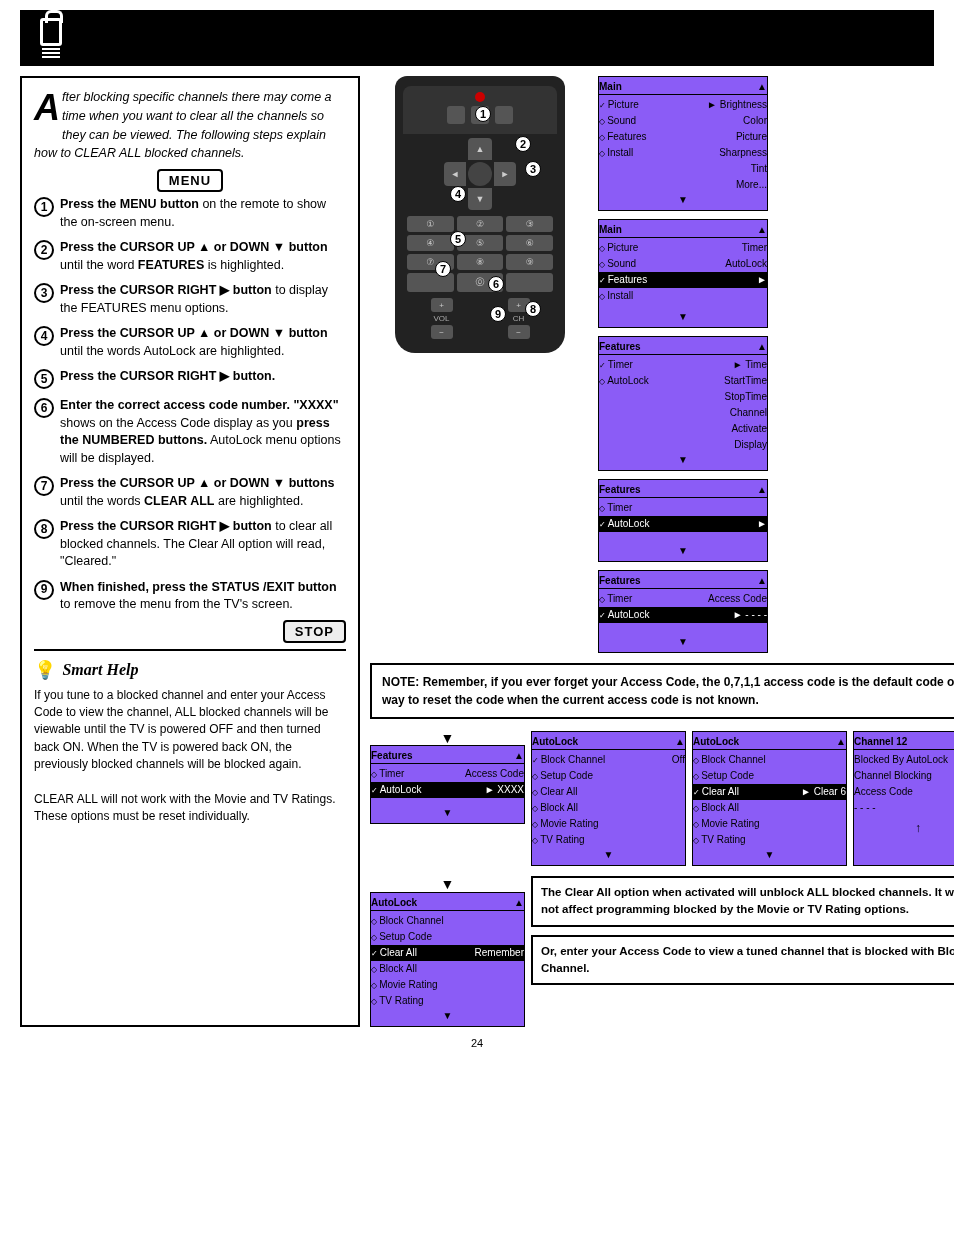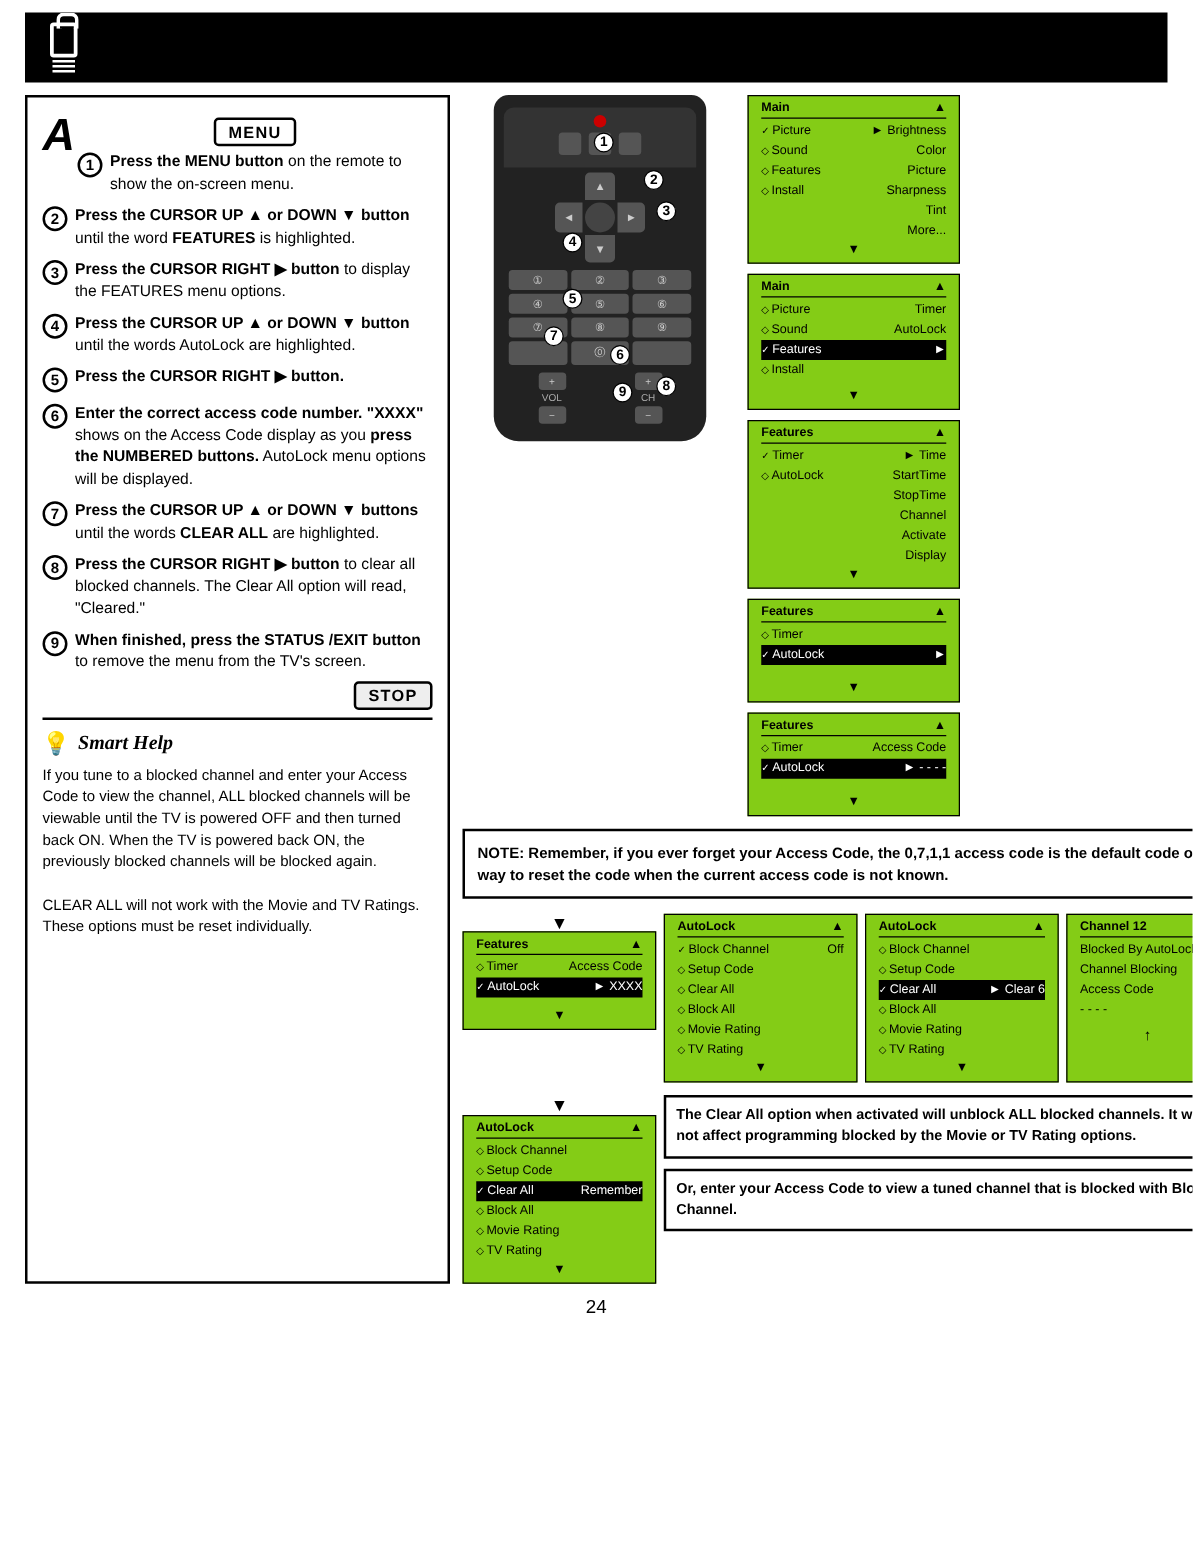--- a/index.html
+++ b/index.html
@@ -323,22 +323,22 @@
       display: flex;
       flex-direction: column;
       gap: 4px;
       flex: 1;
     }
 
     .menu-panel {
       border: 1.5px solid #000;
       font-size: 10px;
       line-height: 1.4;
-      padding: 3px 10px;
-      background: #84cc16;
+      padding: 3px 0;
+      background: #8b5cf6;
     }
     .menu-panel .panel-title {
       border-bottom: 1px solid #000;
       font-weight: bold;
       margin-bottom: 2px;
       display: flex;
       justify-content: space-between;
     }
     .menu-panel .panel-row {
       display: flex;
@@ -380,21 +380,21 @@
       border: 2px solid #000;
       padding: 6px 8px;
       font-size: 11.5px;
       line-height: 1.5;
     }
 
     
     .page-num {
       text-align: center;
       margin: 10px 0;
-      font-size: 15px;
+      font-size: 11px;
     }
   </style>
 </head>
 <body>
 
 <div class="header">
   <div class="header-icon">
     <div class="lock-icon"></div>
     <div class="lines">
       <span></span>
@@ -403,20 +403,21 @@
     </div>
   </div>
 </div>
 
 <div class="content">
 
   <div class="left-col">
 
     <div class="intro-text">
       <span class="drop-cap">A</span>
+      <span>fter blocking specific channels there may come a time when you want to clear all the channels so they can be viewed. The following steps explain how to CLEAR ALL blocked channels.</span>
     </div>
 
     <div class="begin-badge">
       <span>MENU</span>
     </div>
 
     <div>
 
       <div class="step">
         <span class="step-num">1</span>

